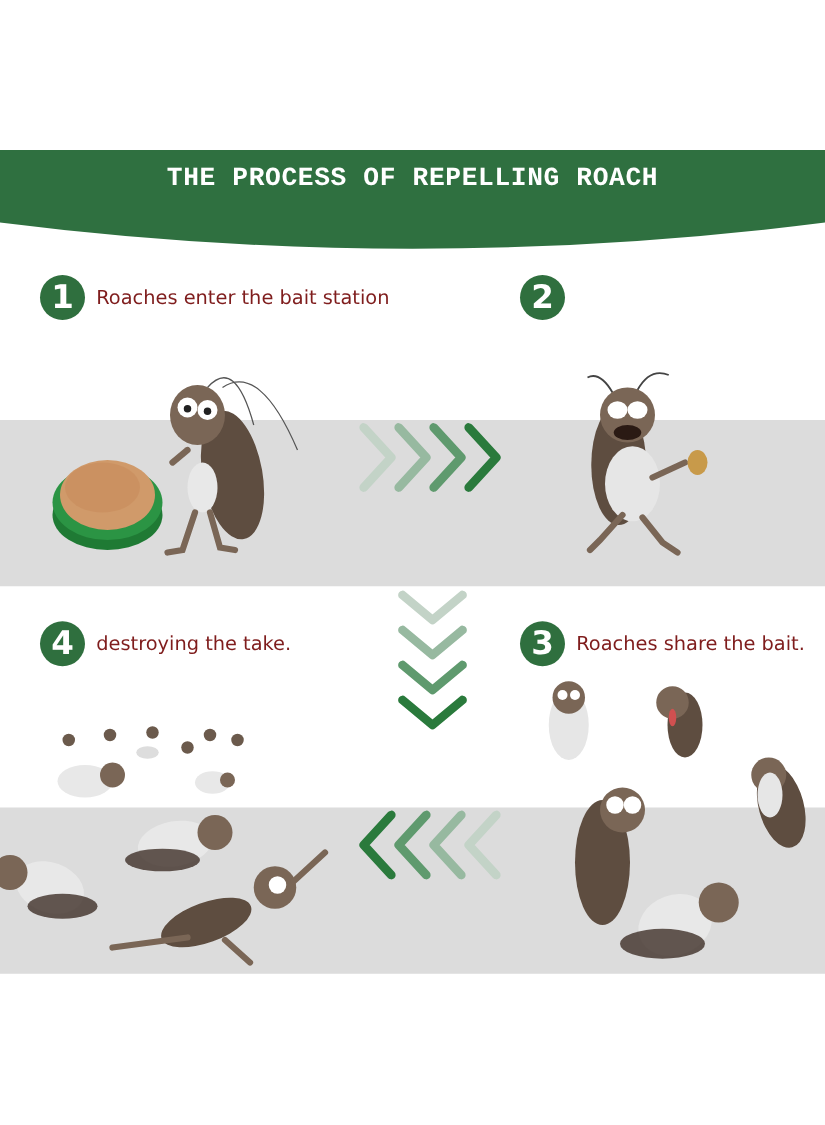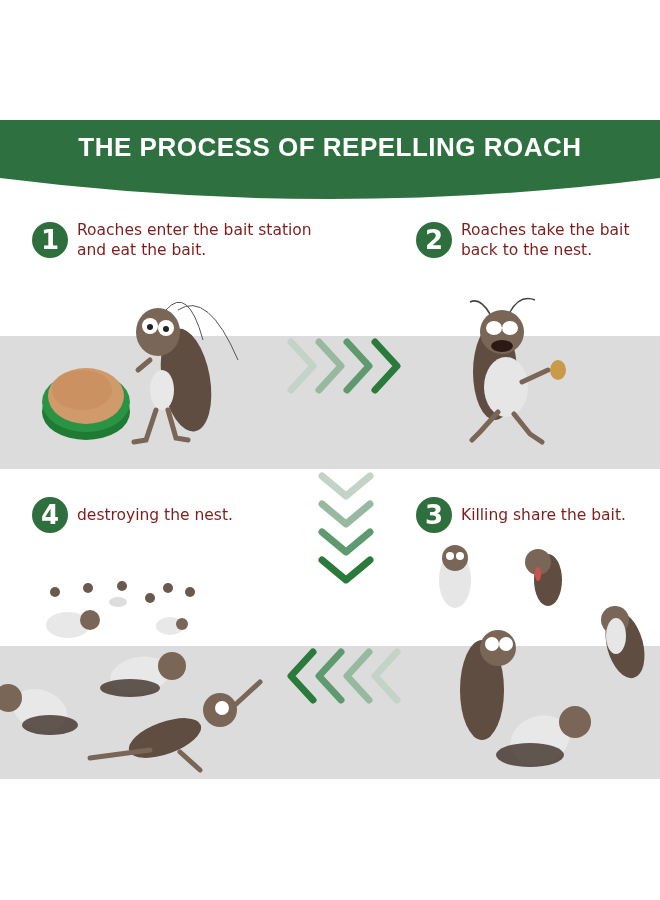--- a/index.html
+++ b/index.html
@@ -4,22 +4,22 @@
 <style>
   html, body { margin: 0; padding: 0; }
   body {
     width: 660px; height: 900px; background: #ffffff; position: relative; overflow: hidden;
     font-family: "DejaVu Sans", "Liberation Sans", sans-serif;
   }
   .banner { position: absolute; left: 0; top: 120px; width: 660px; height: 82px; }
   .banner svg { position: absolute; left: 0; top: 0; }
   .banner-title {
     position: absolute; left: 0; top: 12px; width: 660px; text-align: center;
-    color: #ffffff; font-weight: bold; font-size: 26px; letter-spacing: 0.5px;
-    font-family: Liberation Sans, sans-serif;
+    color: #ffffff; font-weight: bold; font-size: 21px; letter-spacing: 0.5px;
+    font-family: Liberation Mono, monospace;
   }
   .band { position: absolute; left: 0; width: 660px; background: #dcdcdc; }
   .band-top { top: 336px; height: 133px; }
   .band-bottom { top: 646px; height: 133px; }
   .step { position: absolute; display: flex; align-items: center; }
   .step-num {
     width: 36px; height: 36px; border-radius: 50%; background: #2f6f3e; color: #fff;
     font-weight: bold; font-size: 26px; display: flex; align-items: center; justify-content: center;
     flex-shrink: 0; margin-right: 9px;
   }
@@ -37,43 +37,38 @@
   <div class="banner-title">THE PROCESS OF REPELLING ROACH</div>
 </div>
 
 <div class="band band-top"></div>
 <div class="band band-bottom"></div>
 
 <div class="step" style="left:32px; top:220px;">
   <div class="step-num">1</div>
   <div class="step-text">
     <span>Roaches enter the bait station</span>
-    <span>and eat the bait.</span>
   </div>
 </div>
 
 <div class="step" style="left:416px; top:220px;">
   <div class="step-num">2</div>
-  <div class="step-text">
-    <span>Roaches take the bait</span>
-    <span>back to the nest.</span>
-  </div>
 </div>
 
 <div class="step" style="left:32px; top:497px;">
   <div class="step-num">4</div>
   <div class="step-text">
-    <span>destroying the nest.</span>
+    <span>destroying the take.</span>
   </div>
 </div>
 
 <div class="step" style="left:416px; top:497px;">
   <div class="step-num">3</div>
   <div class="step-text">
-    <span>Killing share the bait.</span>
+    <span>Roaches share the bait.</span>
   </div>
 </div>
 
 <svg class="illus" style="left:38px; top:290px;" width="220" height="165" viewBox="0 0 220 165">
   <g>
     <ellipse cx="48" cy="122" rx="44" ry="28" fill="#1f7a34"></ellipse>
     <ellipse cx="48" cy="112" rx="44" ry="30" fill="#2b9444"></ellipse>
     <ellipse cx="48" cy="106" rx="38" ry="28" fill="#d09a6a"></ellipse>
     <ellipse cx="44" cy="100" rx="30" ry="20" fill="#c88c5c" opacity="0.6"></ellipse>
   </g>

